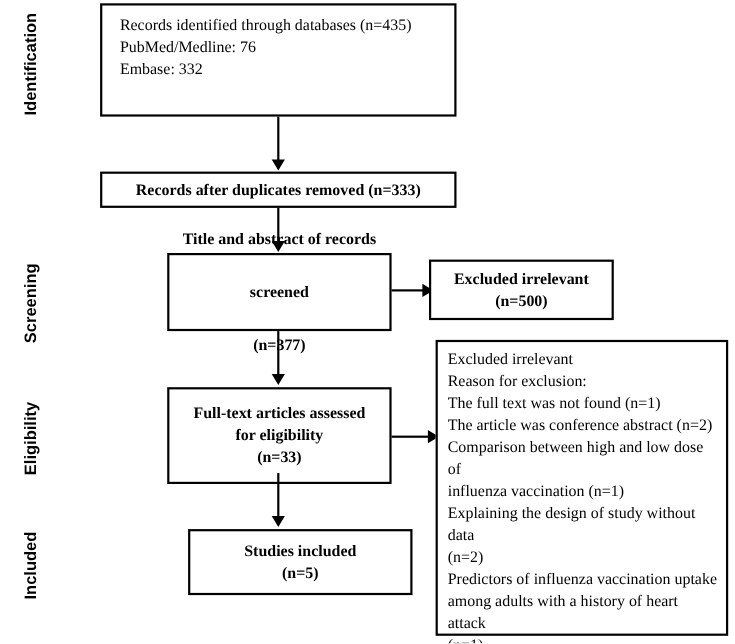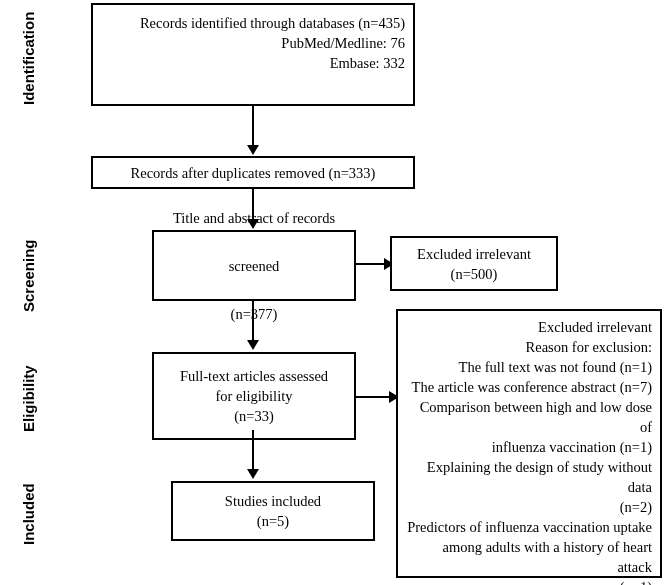--- a/index.html
+++ b/index.html
@@ -38,26 +38,27 @@
     color: #000000;
     font-size: 14.5px;
     line-height: 20px;
   }
   .fbox.center {
     display: flex;
     flex-direction: column;
     align-items: center;
     justify-content: center;
     text-align: center;
+    font-weight: bold;
   }
   .fbox.left {
     text-align: left;
     padding: 6px 8px 6px 9px;
   }
-  .fbox .ln { display: block; text-align: right; }
+  .fbox .ln { display: block; }
 
   
   .vline {
     position: absolute;
     width: 2px;
     background: #000000;
   }
   .hline {
     position: absolute;
     height: 2px;
@@ -132,21 +133,21 @@
     <span class="ln">(n=33)</span>
   </div>
 
   <div class="hline" style="left:356px; top:396px; width:35px;"></div>
   <div class="arrow-right" style="left:389px; top:391px;"></div>
 
   <div class="fbox left" style="left:396px; top:309px; width:266px; height:269px; padding-top:6px;">
     <span class="ln">Excluded irrelevant</span>
     <span class="ln">Reason for exclusion:</span>
     <span class="ln">The full text was not found (n=1)</span>
-    <span class="ln">The article was conference abstract (n=7)</span>
+    <span class="ln">The article was conference abstract (n=2)</span>
     <span class="ln">Comparison between high and low dose of</span>
     <span class="ln">influenza vaccination (n=1)</span>
     <span class="ln">Explaining the design of study without data</span>
     <span class="ln">(n=2)</span>
     <span class="ln">Predictors of influenza vaccination uptake</span>
     <span class="ln">among adults with a history of heart attack</span>
     <span class="ln">(n=1)</span>
 
   </div>
 

